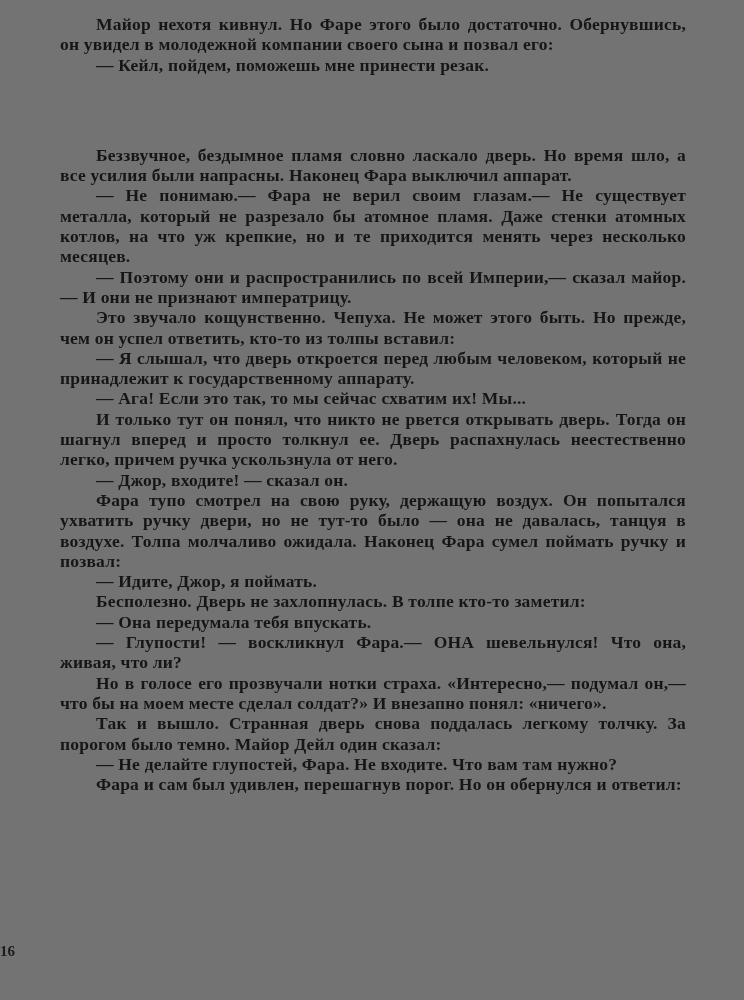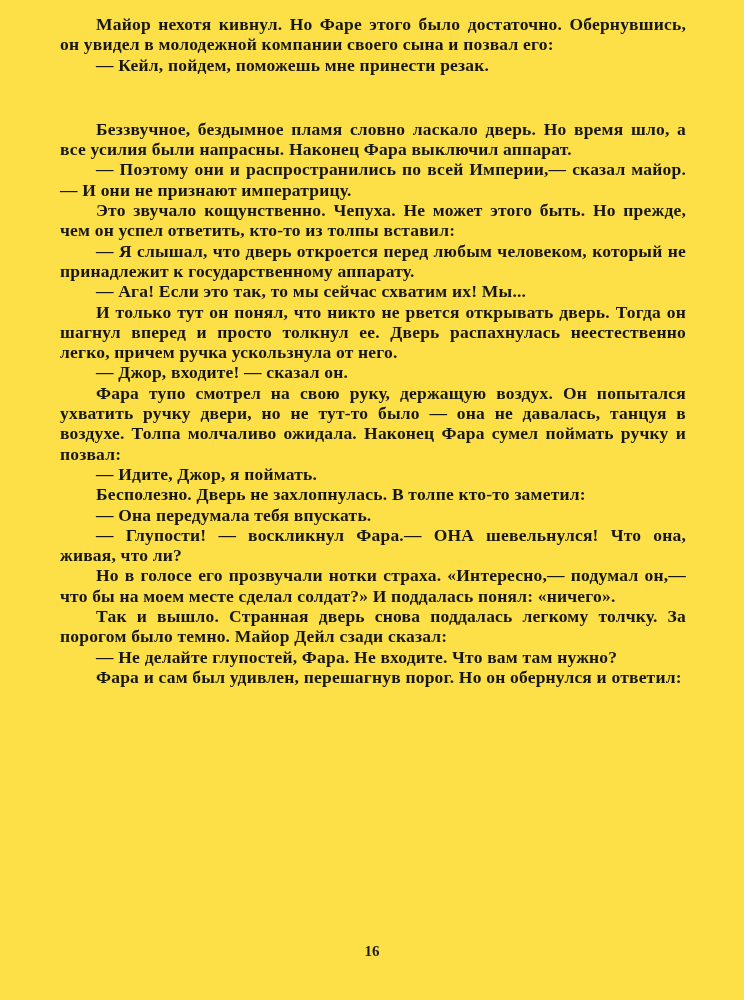--- a/index.html
+++ b/index.html
@@ -5,76 +5,77 @@
   html, body {
     margin: 0;
     padding: 0;
     background: #e8e8e6;
   }
   .page {
     position: relative;
     width: 744px;
     height: 1000px;
     margin: 0 auto;
-    background: #fde047;
+    background: #737373;
     overflow: hidden;
     font-family: "Liberation Serif", "DejaVu Serif", serif;
     color: #161616;
   }
   .text-area {
     position: absolute;
     left: 60px;
     top: 14px;
     width: 626px;
   }
   .text-section { display: block; }
-  .text-section.section-break { margin-top: 44px; }
+  .text-section.section-break { margin-top: 70px; }
   .para {
     margin: 0;
     padding: 0;
     font-size: 17.5px;
     line-height: 20.3px;
     font-weight: 600;
     text-align: justify;
     text-indent: 36px;
     letter-spacing: 0.2px;
   }
   .page-number {
     position: absolute;
     left: 0;
     top: 943px;
     width: 744px;
-    text-align: center;
+    text-align: left;
     font-size: 15px;
     font-weight: 600;
     color: #1c1c1c;
   }
 </style>
 </head>
 <body>
 
 <div class="page">
   <div class="text-area">
     <section class="text-section">
         <p class="para">Майор нехотя кивнул. Но Фаре этого было достаточно. Обернувшись, он увидел в молодежной компании своего сына и позвал его:</p>
         <p class="para">— Кейл, пойдем, поможешь мне принести резак.</p>
       </section>
     <section class="text-section section-break">
         <p class="para">Беззвучное, бездымное пламя словно ласкало дверь. Но время шло, а все усилия были напрасны. Наконец Фара выключил аппарат.</p>
+        <p class="para">— Не понимаю.— Фара не верил своим глазам.— Не существует металла, который не разрезало бы атомное пламя. Даже стенки атомных котлов, на что уж крепкие, но и те приходится менять через несколько месяцев.</p>
         <p class="para">— Поэтому они и распространились по всей Империи,— сказал майор.— И они не признают императрицу.</p>
         <p class="para">Это звучало кощунственно. Чепуха. Не может этого быть. Но прежде, чем он успел ответить, кто-то из толпы вставил:</p>
         <p class="para">— Я слышал, что дверь откроется перед любым человеком, который не принадлежит к государственному аппарату.</p>
         <p class="para">— Ага! Если это так, то мы сейчас схватим их! Мы...</p>
         <p class="para">И только тут он понял, что никто не рвется открывать дверь. Тогда он шагнул вперед и просто толкнул ее. Дверь распахнулась неестественно легко, причем ручка ускользнула от него.</p>
         <p class="para">— Джор, входите! — сказал он.</p>
         <p class="para">Фара тупо смотрел на свою руку, держащую воздух. Он попытался ухватить ручку двери, но не тут-то было — она не давалась, танцуя в воздухе. Толпа молчаливо ожидала. Наконец Фара сумел поймать ручку и позвал:</p>
         <p class="para">— Идите, Джор, я поймать.</p>
         <p class="para">Бесполезно. Дверь не захлопнулась. В толпе кто-то заметил:</p>
         <p class="para">— Она передумала тебя впускать.</p>
         <p class="para">— Глупости! — воскликнул Фара.— ОНА шевельнулся! Что она, живая, что ли?</p>
-        <p class="para">Но в голосе его прозвучали нотки страха. «Интересно,— подумал он,— что бы на моем месте сделал солдат?» И поддалась понял: «ничего».</p>
-        <p class="para">Так и вышло. Странная дверь снова поддалась легкому толчку. За порогом было темно. Майор Дейл сзади сказал:</p>
+        <p class="para">Но в голосе его прозвучали нотки страха. «Интересно,— подумал он,— что бы на моем месте сделал солдат?» И внезапно понял: «ничего».</p>
+        <p class="para">Так и вышло. Странная дверь снова поддалась легкому толчку. За порогом было темно. Майор Дейл один сказал:</p>
         <p class="para">— Не делайте глупостей, Фара. Не входите. Что вам там нужно?</p>
         <p class="para">Фара и сам был удивлен, перешагнув порог. Но он обернулся и ответил:</p>
       </section>
   </div>
   <div class="page-number">16</div>
 </div>
 
 </body></html>

